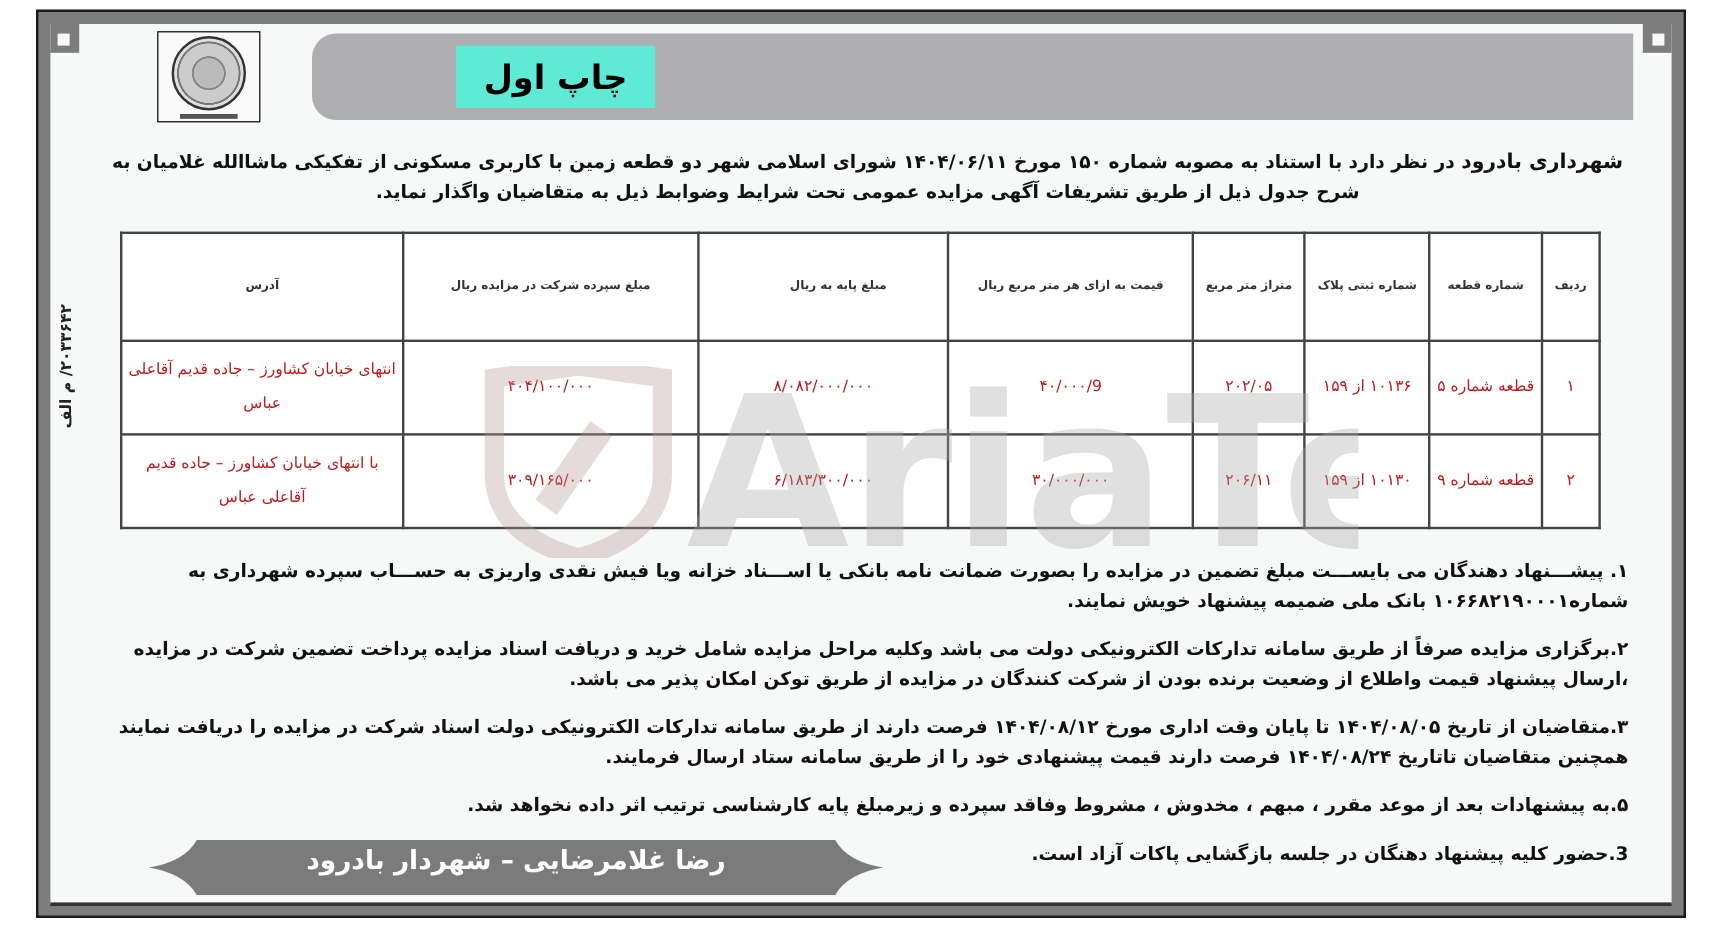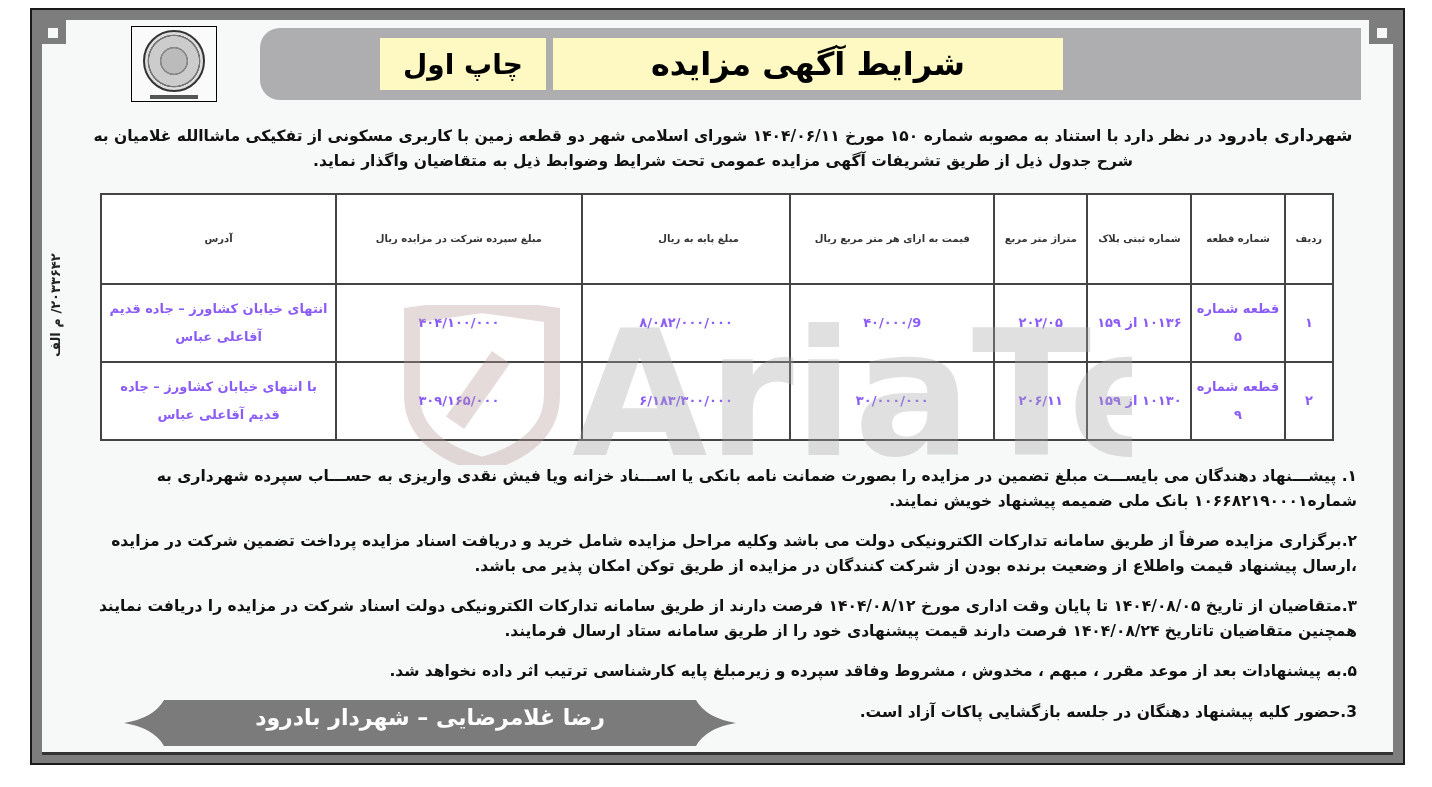--- a/index.html
+++ b/index.html
@@ -29,39 +29,38 @@
     width:58px; height:58px; border-radius:50%; border:2px solid #333;
     background: radial-gradient(circle, #bbb 0 30%, #888 31% 34%, #ccc 35% 60%, #777 61% 64%, #ddd 65%);
   }
   .logo .cap { width:48px; height:4px; background:#555; margin-top:3px; }
 
   .title-bar {
     position:absolute; left:218px; top:8px; width:1101px; height:72px;
     background:#aeaeb0; border-radius:20px 0 0 20px;
   }
   .title-box {
-    position:absolute; top:10px; height:52px; background:#fef9c3;
+    position:absolute; top:10px; height:52px; background:#5eead4;
     display:flex; align-items:center; justify-content:center;
     font-family:"DejaVu Sans", sans-serif; font-weight:bold; color:#000;
   }
   .title-main { left:293px; width:510px; font-size:32px; }
   .title-sub { left:120px; width:166px; font-size:28px; }
 
   .intro {
     position:absolute; right:20px; top:103px; width:1300px;
     direction:rtl; text-align:center; font-size:15.5px; font-weight:bold; line-height:25px;
   }
   .intro .strong { font-size:17px; }
 
   .table-wrap { position:absolute; left:58px; top:173px; width:1234px; }
   table { border-collapse:collapse; width:100%; direction:rtl; background:#fff; }
   th, td {
-    border:2.5px solid #444; text-align:center; color:#8b5cf6;
+    border:2.5px solid #444; text-align:center; color:#b91c1c;
     font-family:"DejaVu Sans", sans-serif;
-    font-weight:bold;
   }
   th { height:86px; font-size:10px; font-weight:bold; color:#333; line-height:26px; }
   td { height:74px; font-size:13px; line-height:28px; }
   .col-row { width:42px; } .col-parcel { width:85px; } .col-plaque { width:95px; }
   .col-area { width:85px; } .col-price { width:190px; } .col-base { width:170px;padding-left:26px; }
   .col-deposit { width:230px; } .col-addr { width:220px;border-radius:32px; }
 
   .watermark {
     position:absolute; left:330px; top:285px; width:760px; height:160px;
     pointer-events:none; opacity:0.35;
@@ -101,21 +100,20 @@
         <div class="dot"></div>
       </div>
 
     <div class="logo">
       <div class="seal"></div>
       <div class="cap"></div>
     </div>
 
     <div class="title-bar">
       <div class="title-box title-sub">چاپ اول</div>
-      <div class="title-box title-main">شرایط آگهی مزایده</div>
     </div>
 
     <div class="intro">
       <span class="strong">شهرداری بادرود</span><span> در نظر دارد با استناد به مصوبه شماره ۱۵۰ مورخ ۱۴۰۴/۰۶/۱۱ شورای اسلامی شهر دو قطعه زمین با کاربری مسکونی از تفکیکی ماشاالله غلامیان به شرح جدول ذیل از طریق تشریفات آگهی مزایده عمومی تحت شرایط وضوابط ذیل به متقاضیان واگذار نماید.</span>
     </div>
 
     <div class="side-id">۲۰۳۳۶۴۲/ م الف</div>
 
     <div class="table-wrap">
       <table>

